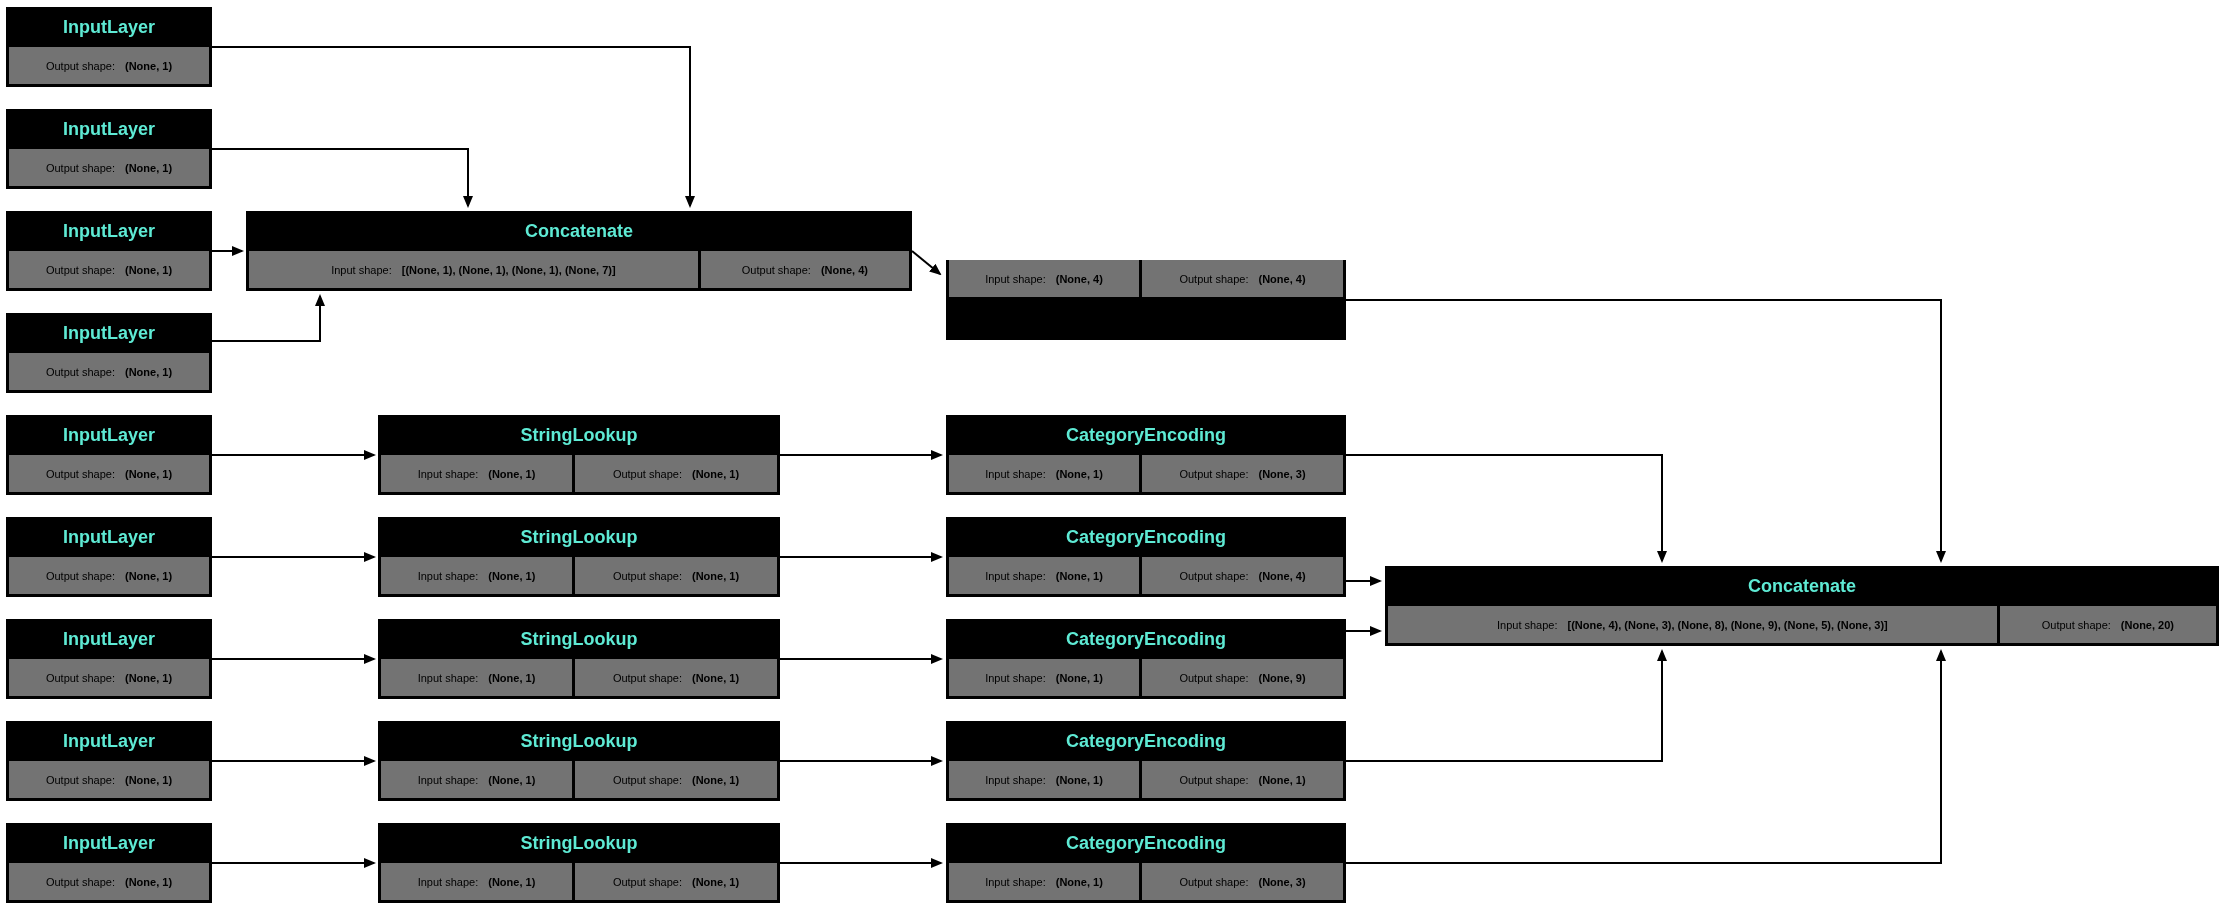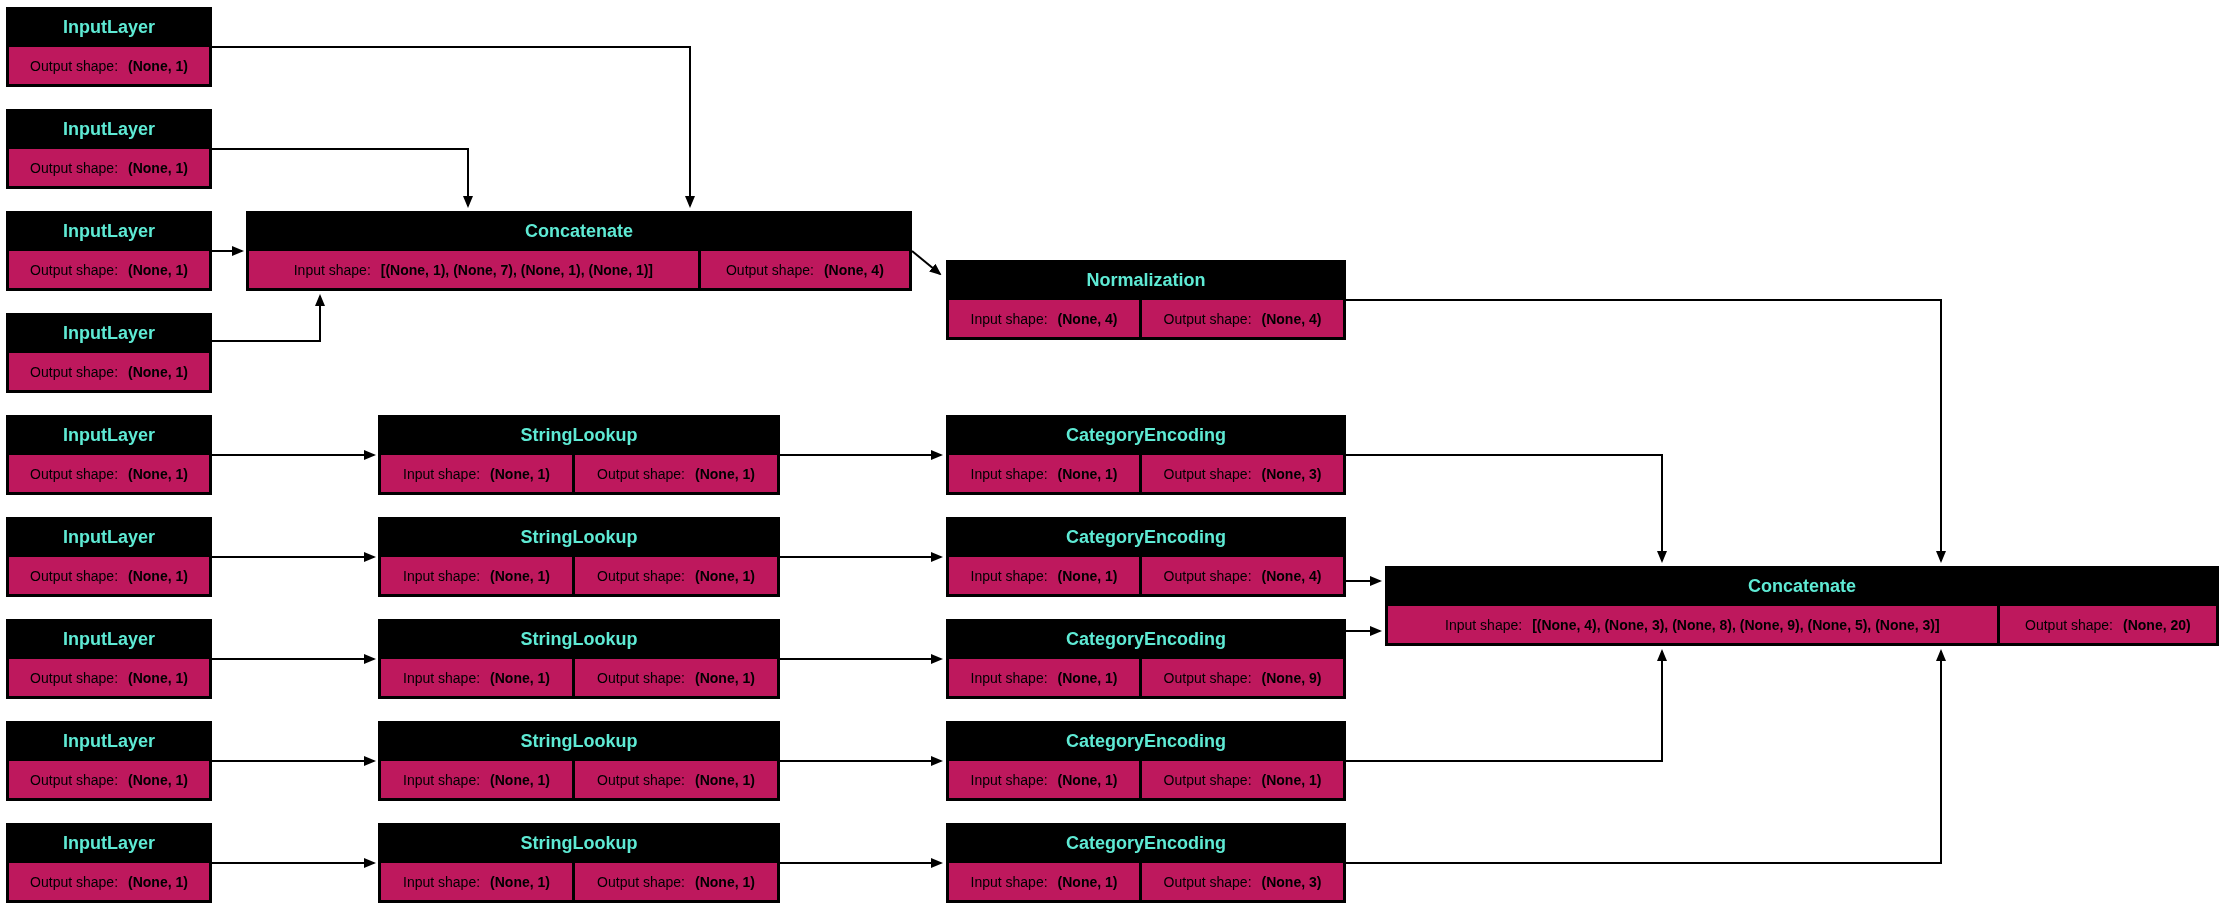--- a/index.html
+++ b/index.html
@@ -4,22 +4,22 @@
 <style>
   html,body{margin:0;padding:0;background:#fff;}
   .canvas{position:relative;width:2226px;height:908px;background:#fff;
           font-family:"Liberation Sans",sans-serif;overflow:hidden;}
   .edges{position:absolute;left:0;top:0;}
   .edges polyline, .edges line{fill:none;stroke:#000;stroke-width:2;}
   .node{position:absolute;background:#000;height:80px;box-sizing:border-box;}
   .ttl{height:40px;display:flex;align-items:center;justify-content:center;
        color:#5eead4;font-weight:bold;font-size:18px;}
   .bd{display:flex;gap:3px;margin:0 3px 3px 3px;height:37px;}
-  .cell{background:#be185d;color:#000;display:flex;align-items:center;justify-content:center;
-        font-size:14px;white-space:nowrap;box-sizing:border-box;padding:0 6px;min-width:0;}
+  .cell{background:#737373;color:#000;display:flex;align-items:center;justify-content:center;
+        font-size:11px;white-space:nowrap;box-sizing:border-box;padding:0 6px;min-width:0;}
   .val{font-weight:bold;margin-left:10px;}
 </style>
 </head>
 <body>
 
 <div class="canvas">
 
   <svg class="edges" width="2226" height="908" viewBox="0 0 2226 908">
     <defs>
       <marker id="ah" viewBox="0 0 12 10" refX="10" refY="5" markerWidth="12" markerHeight="10" markerUnits="userSpaceOnUse" orient="auto">
@@ -87,31 +87,30 @@
         <span class="val">(None, 1)</span>
       </div>
     </div>
   </div>
 
   <div class="node" style="left:246px;top:211px;width:666px;">
     <div class="ttl">Concatenate</div>
     <div class="bd">
       <div class="cell" style="flex:690;">
         <span class="lbl">Input shape:</span>
-        <span class="val">[(None, 1), (None, 7), (None, 1), (None, 1)]</span>
+        <span class="val">[(None, 1), (None, 1), (None, 1), (None, 7)]</span>
       </div>
       <div class="cell" style="flex:310;">
         <span class="lbl">Output shape:</span>
         <span class="val">(None, 4)</span>
       </div>
     </div>
   </div>
 
   <div class="node" style="left:946px;top:260px;width:400px;">
-    <div class="ttl">Normalization</div>
     <div class="bd">
       <div class="cell" style="flex:485;">
         <span class="lbl">Input shape:</span>
         <span class="val">(None, 4)</span>
       </div>
       <div class="cell" style="flex:515;">
         <span class="lbl">Output shape:</span>
         <span class="val">(None, 4)</span>
       </div>
     </div>

